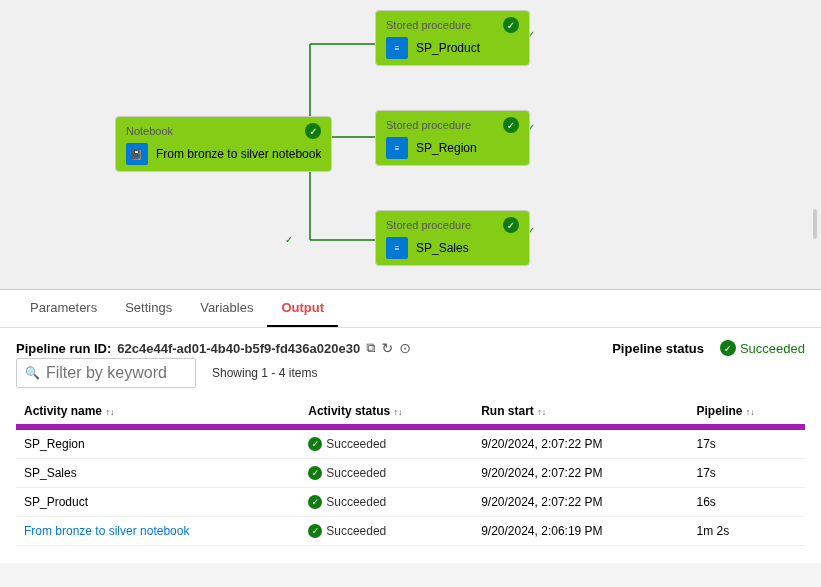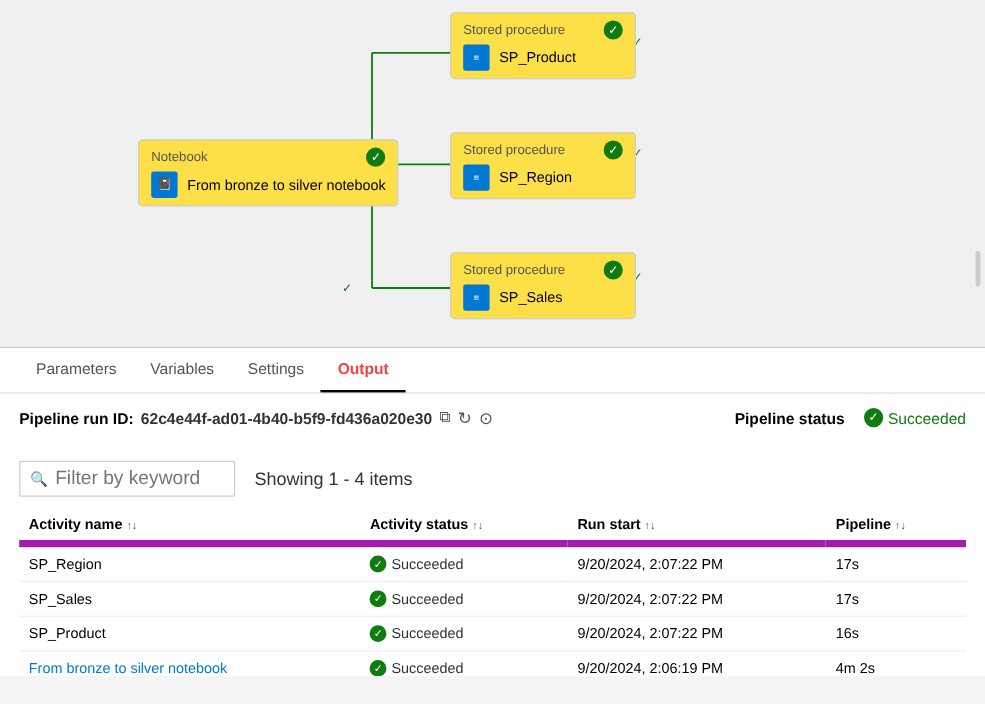--- a/index.html
+++ b/index.html
@@ -10,21 +10,21 @@
       background: #f0f0f0;
       height: 290px;
       position: relative;
       border-bottom: 1px solid #ccc;
       overflow: hidden;
     }
 
     
     .node {
       position: absolute;
-      background: #fde047;
+      background: #84cc16;
       border: 1px solid #ccc;
       border-radius: 4px;
       padding: 6px 10px;
       min-width: 150px;
     }
     .node-header {
       font-size: 11px;
       color: #555;
       margin-bottom: 4px;
       display: flex;
@@ -109,21 +109,21 @@
     }
 
     .output-content {
       padding: 12px 16px;
     }
 
     .pipeline-run-row {
       display: flex;
       align-items: center;
       justify-content: space-between;
-      margin-bottom: 28px;
+      margin-bottom: 2px;
     }
     .pipeline-run-left {
       display: flex;
       align-items: center;
       gap: 6px;
     }
     .pipeline-run-label {
       font-weight: 700;
       font-size: 13px;
     }
@@ -176,21 +176,21 @@
       border-radius: 2px;
       padding: 5px 8px;
       font-size: 12px;
       width: 180px;
       display: flex;
       align-items: center;
       gap: 6px;
       color: #888;
     }
     .showing-text {
-      font-size: 15px;
+      font-size: 12px;
       color: #333;
     }
 
     
     .data-table {
       width: 100%;
       border-collapse: collapse;
     }
     .data-table th {
       text-align: left;
@@ -299,22 +299,22 @@
     </div>
   </div>
 
   <div class="scrollbar-mini"></div>
 </div>
 
 <div class="bottom-panel">
 
   <div class="tabs">
     <div class="tab">Parameters</div>
+    <div class="tab">Settings</div>
     <div class="tab">Variables</div>
-    <div class="tab">Settings</div>
     <div class="tab active">Output</div>
   </div>
 
   <div class="output-content">
 
     <div class="pipeline-run-row">
       <div class="pipeline-run-left">
         <span class="pipeline-run-label">Pipeline run ID:</span>
         <span class="pipeline-run-id">62c4e44f-ad01-4b40-b5f9-fd436a020e30</span>
         <span class="icon-copy">⧉</span>
@@ -383,19 +383,19 @@
             </td>
             <td>9/20/2024, 2:07:22 PM</td>
             <td>16s</td>
           </tr>
           <tr style="border-bottom: 1px solid rgb(238, 238, 238);">
             <td><a class="link-text" href="#">From bronze to silver notebook</a></td>
             <td>
               <span class="succeeded-badge"><span class="check-circle" style="width:14px;height:14px;font-size:9px;">✓</span> Succeeded</span>
             </td>
             <td>9/20/2024, 2:06:19 PM</td>
-            <td>4m 2s</td>
+            <td>1m 2s</td>
           </tr>
         </tbody>
     </table>
 
   </div>
 </div>
 
 </body></html>

